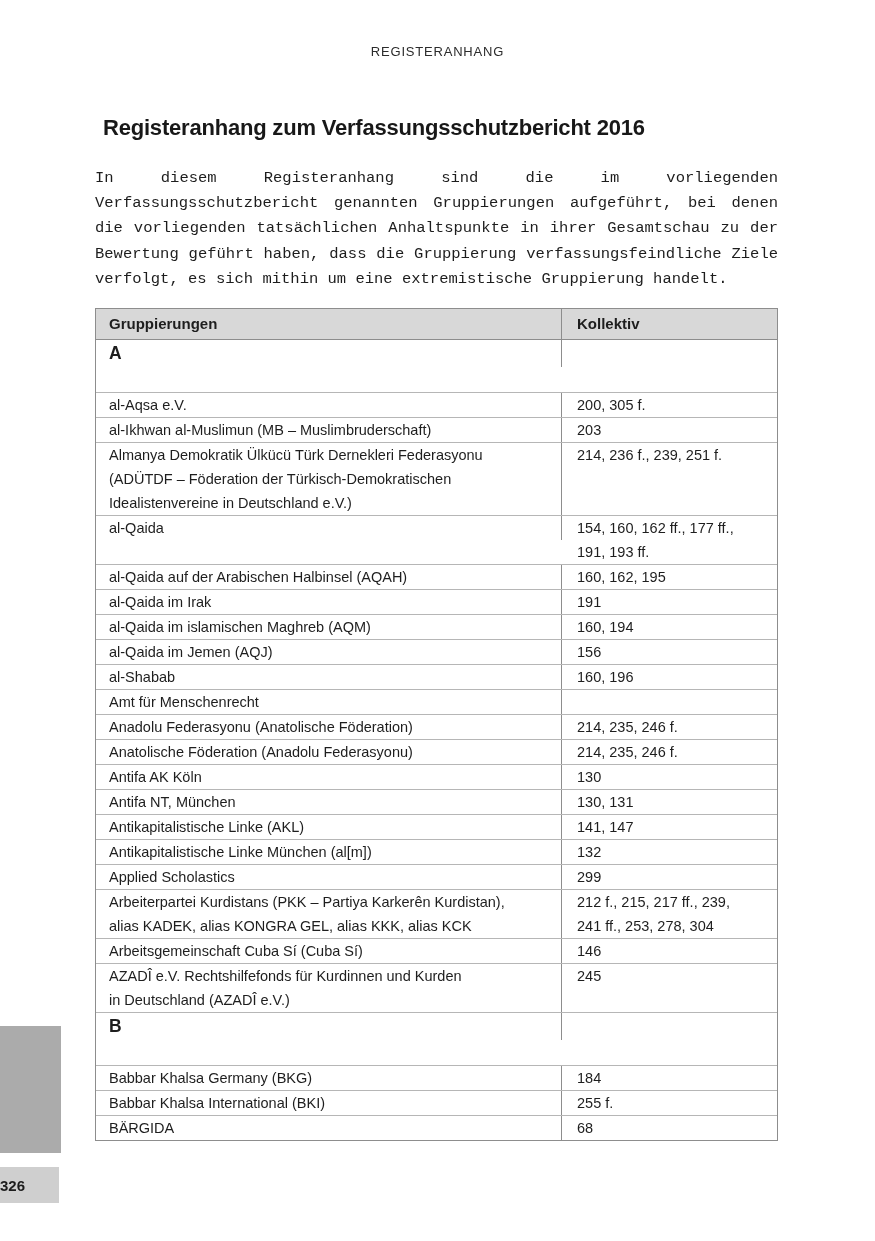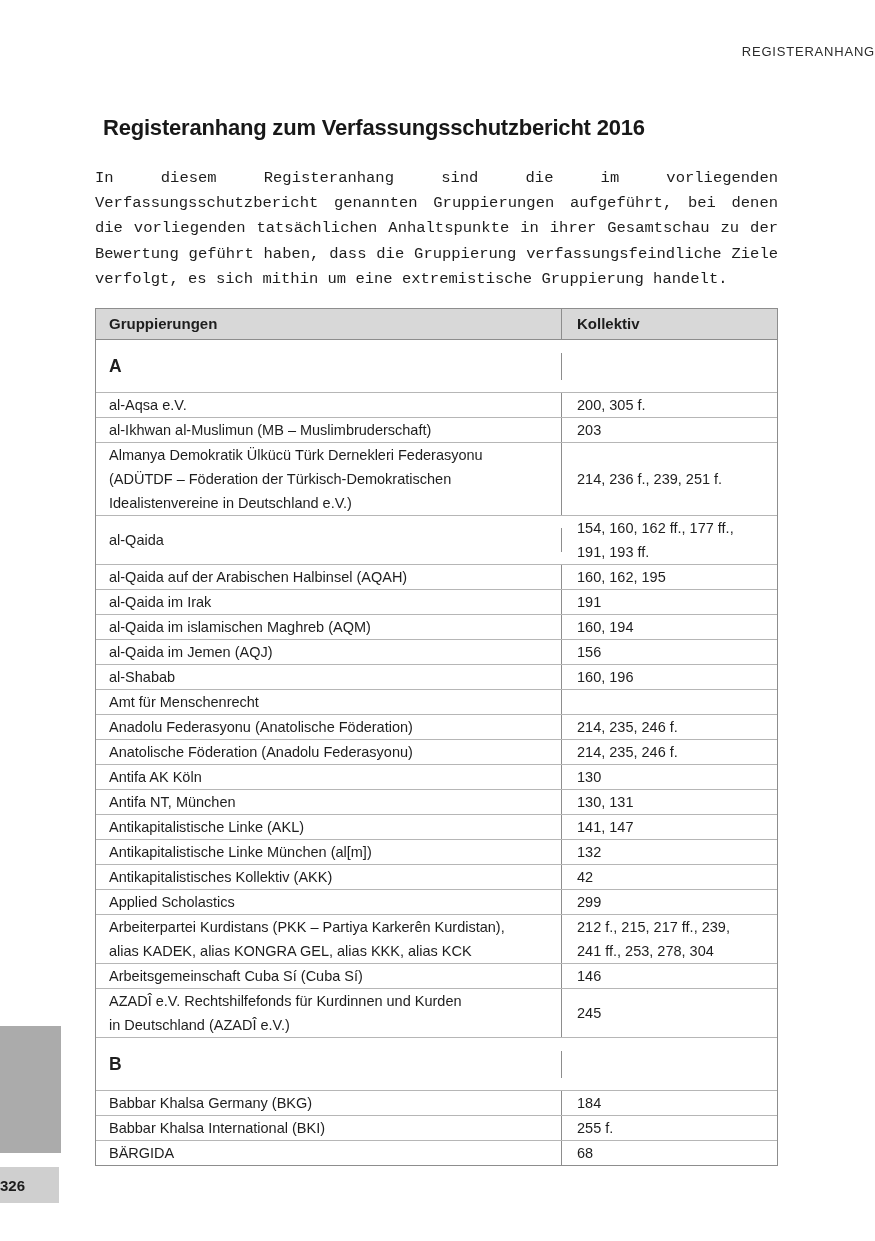--- a/index.html
+++ b/index.html
@@ -1,37 +1,37 @@
 <!DOCTYPE html>
 <html lang="de"><head>
 <meta charset="utf-8">
 <style>
   html, body { margin:0; padding:0; background:#ffffff; }
   .page {
     position:relative; width:875px; height:1241px; background:#ffffff;
     font-family:"Liberation Sans", sans-serif; color:#1e1e1e; overflow:hidden;
   }
   .running-head {
-    position:absolute; top:44px; left:0; right:0; text-align:right;
+    position:absolute; top:44px; left:0; right:0; text-align:center;
     font-size:13px; letter-spacing:0.8px; color:#2b2b2b;
   }
   .page-title {
     position:absolute; top:107px; left:95px; margin:8px;
     font-size:22px; font-weight:700; letter-spacing:-0.2px; color:#181818;
   }
   .intro {
     position:absolute; top:166px; left:95px; width:683px; margin:0;
     font-family:Liberation Mono, monospace; font-size:15.5px; line-height:25.2px;
     text-align:justify; color:#1d1d1d;
   }
   .reg-table {
     position:absolute; top:308px; left:95px; width:681px;
     border:1px solid #8d8d8d; box-sizing:content-box; background:#ffffff;
   }
-  .trow { display:flex; align-items:center; }
+  .trow { display:flex; align-items:flex-start; }
   .cell { box-sizing:border-box; }
   .cell.name {
     width:466px; flex:0 0 466px; border-right:1px solid #8d8d8d;
     padding:0 12px 0 13px; white-space:pre-line;
   }
   .cell.pages { flex:1 1 auto; padding:0 8px 0 15px; white-space:pre-line; }
   .thead {
     background:#d8d8d8; font-weight:700; font-size:15px;
     border-bottom:1px solid #8d8d8d;
   }
@@ -150,24 +150,20 @@
   <div class="trow entry">
     <div class="cell name">Antikapitalistische Linke (AKL)</div>
     <div class="cell pages">141, 147</div>
   </div>
 
   <div class="trow entry">
     <div class="cell name">Antikapitalistische Linke München (al[m])</div>
     <div class="cell pages">132</div>
   </div>
 
-  <div class="trow entry">
-    <div class="cell name">Antikapitalistisches Kollektiv (AKK)</div>
-    <div class="cell pages">42</div>
-  </div>
 
   <div class="trow entry">
     <div class="cell name">Applied Scholastics</div>
     <div class="cell pages">299</div>
   </div>
 
   <div class="trow entry">
     <div class="cell name">Arbeiterpartei Kurdistans (PKK – Partiya Karkerên Kurdistan),
 alias KADEK, alias KONGRA GEL, alias KKK, alias KCK</div>
     <div class="cell pages">212 f., 215, 217 ff., 239,

